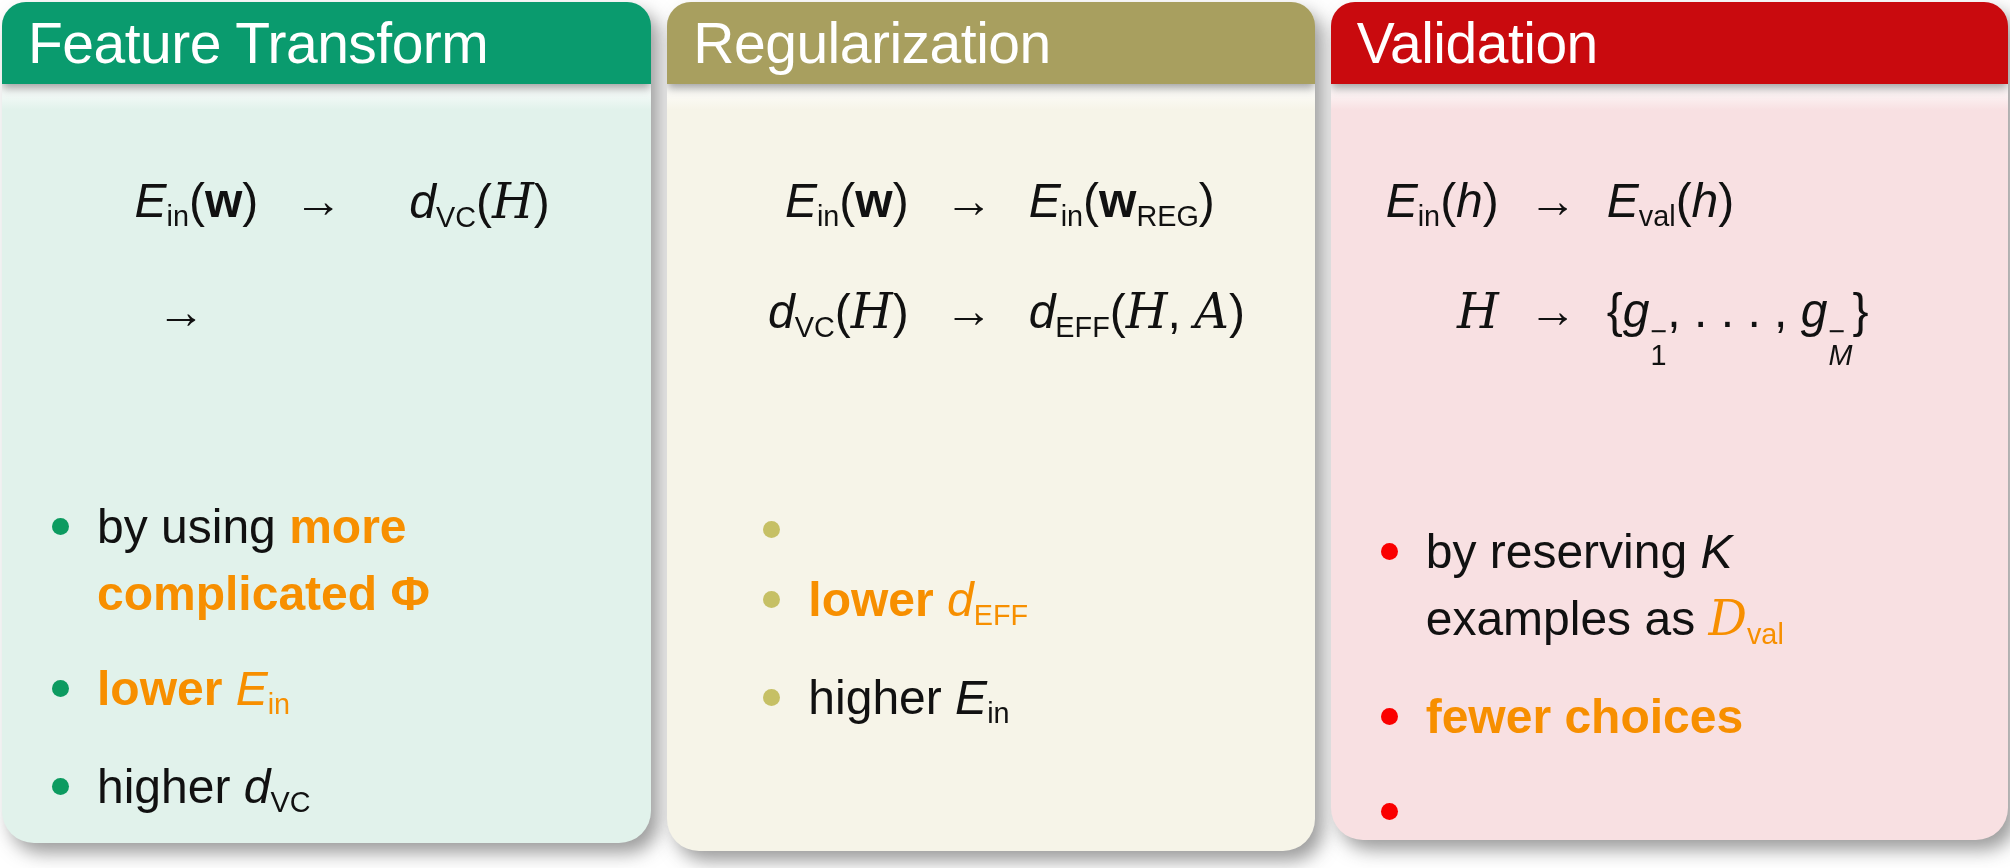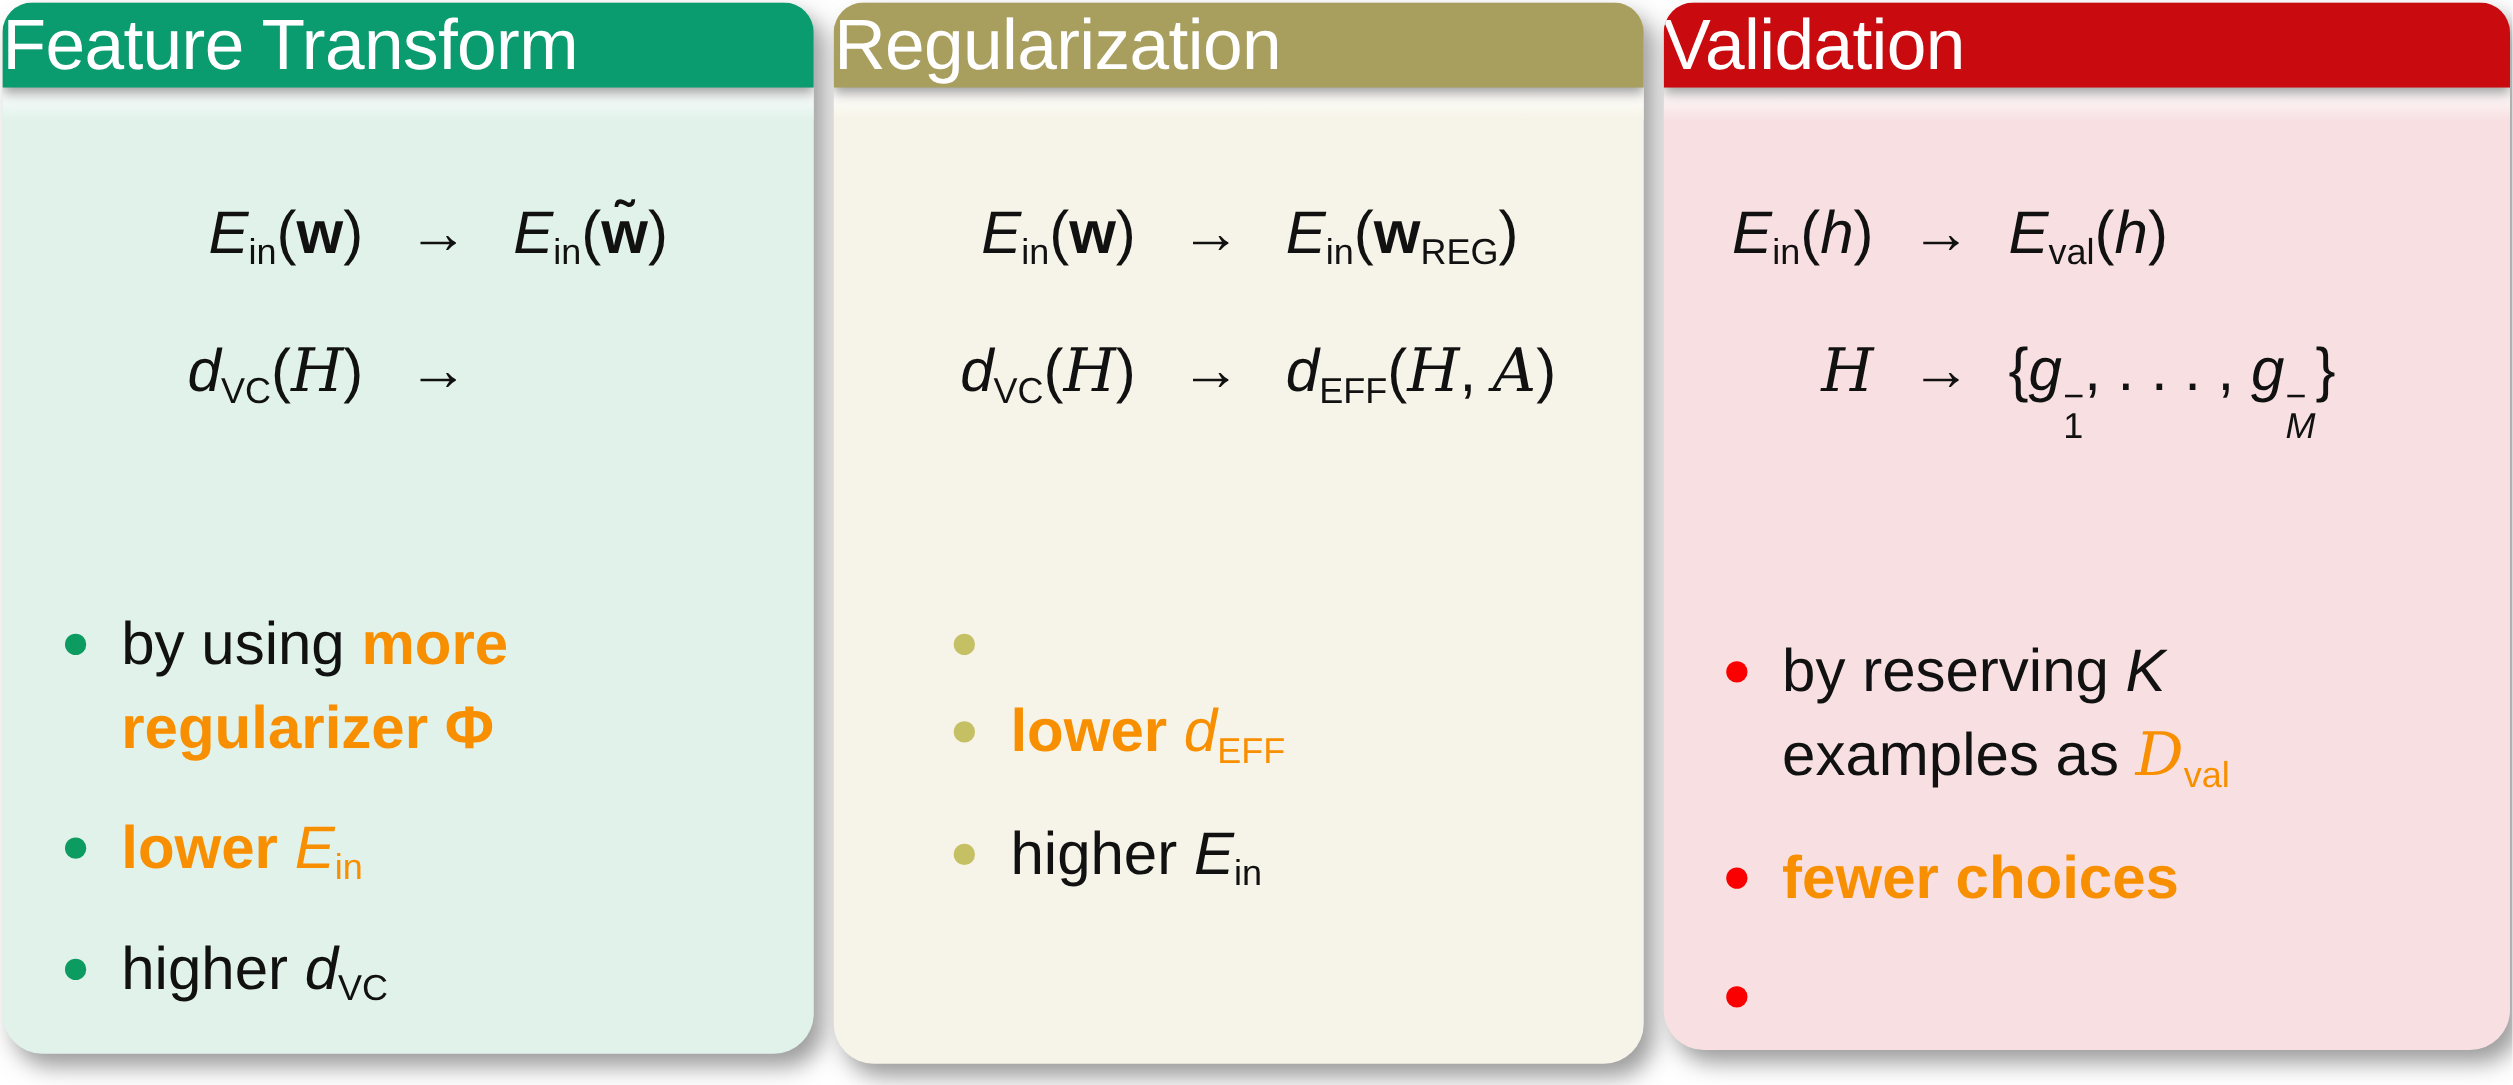--- a/index.html
+++ b/index.html
@@ -4,22 +4,22 @@
 <style>
   html,body{margin:0;padding:0;background:#ffffff;}
   body{width:2010px;height:868px;overflow:hidden;
        font-family:"Liberation Sans","DejaVu Sans",sans-serif;color:#111;}
   .board{display:flex;gap:16px;padding:2px;box-sizing:border-box;width:2010px;align-items:flex-start;}
   .panel{position:relative;border-radius:24px 24px 32px 32px;overflow:hidden;
          box-shadow:8px 10px 18px rgba(60,60,60,.5);background:var(--body);}
   .panel:nth-child(1){width:650px;height:841px;}
   .panel:nth-child(2){width:648px;height:849px;}
   .panel:nth-child(3){width:678px;height:838px;}
-  .panel-header{height:68px;background:var(--header);display:flex;align-items:center;
-         position:relative;z-index:2;
+  .panel-header{height:82px;background:var(--header);display:flex;align-items:center;
+         padding-left:26px;position:relative;z-index:2;
          box-shadow:0 4px 9px rgba(0,0,0,.38);}
   .panel-header span{color:#fff;font-size:57px;letter-spacing:-.5px;}
   .panel-body{position:relative;z-index:1;}
   .panel-body::before{content:"";display:block;height:26px;
          background:linear-gradient(180deg,#ffffff,var(--body));}
   
   .math{display:grid;grid-template-columns:auto auto auto;justify-content:center;
         column-gap:36px;row-gap:44px;margin-top:60px;font-size:48px;line-height:1.3;}
   .panel:nth-child(3) .math{justify-content:flex-start;padding-left:24px;column-gap:30px;}
   .math .l{text-align:right;margin-left:31px;}
@@ -48,28 +48,27 @@
 <div class="board">
 
   <section class="panel" style="--header: #0a9b6e; --body: #e1f2eb; --bullet: #0c9b60;">
     <header class="panel-header">
       <span>Feature Transform</span>
     </header>
     <div class="panel-body">
       <div class="math">
           <div class="cell l"><span class="it">E</span><span class="sub">in</span><span>(</span><span class="bv">w</span><span>)</span></div>
           <div class="cell a">→</div>
-          <div class="cell r"><span class="it">E</span><span class="sub">in</span><span>(</span><span class="bv">w̃</span><span>)</span></div>
           <div class="cell l"><span class="it">d</span><span class="sub">VC</span><span>(</span><span class="cal">H</span><span>)</span></div>
           <div class="cell a">→</div>
         </div>
       <ul class="bullets">
           <li>
             <span class="dot"></span>
-            <span class="btext">by using <span class="ob">more</span><br><span class="ob">regularizer Φ</span></span>
+            <span class="btext">by using <span class="ob">more</span><br><span class="ob">complicated Φ</span></span>
           </li>
           <li>
             <span class="dot"></span>
             <span class="btext"><span class="ob">lower </span><span class="it o">E</span><span class="sub o">in</span></span>
           </li>
           <li>
             <span class="dot"></span>
             <span class="btext">higher <span class="it">d</span><span class="sub">VC</span></span>
           </li>
         </ul>

